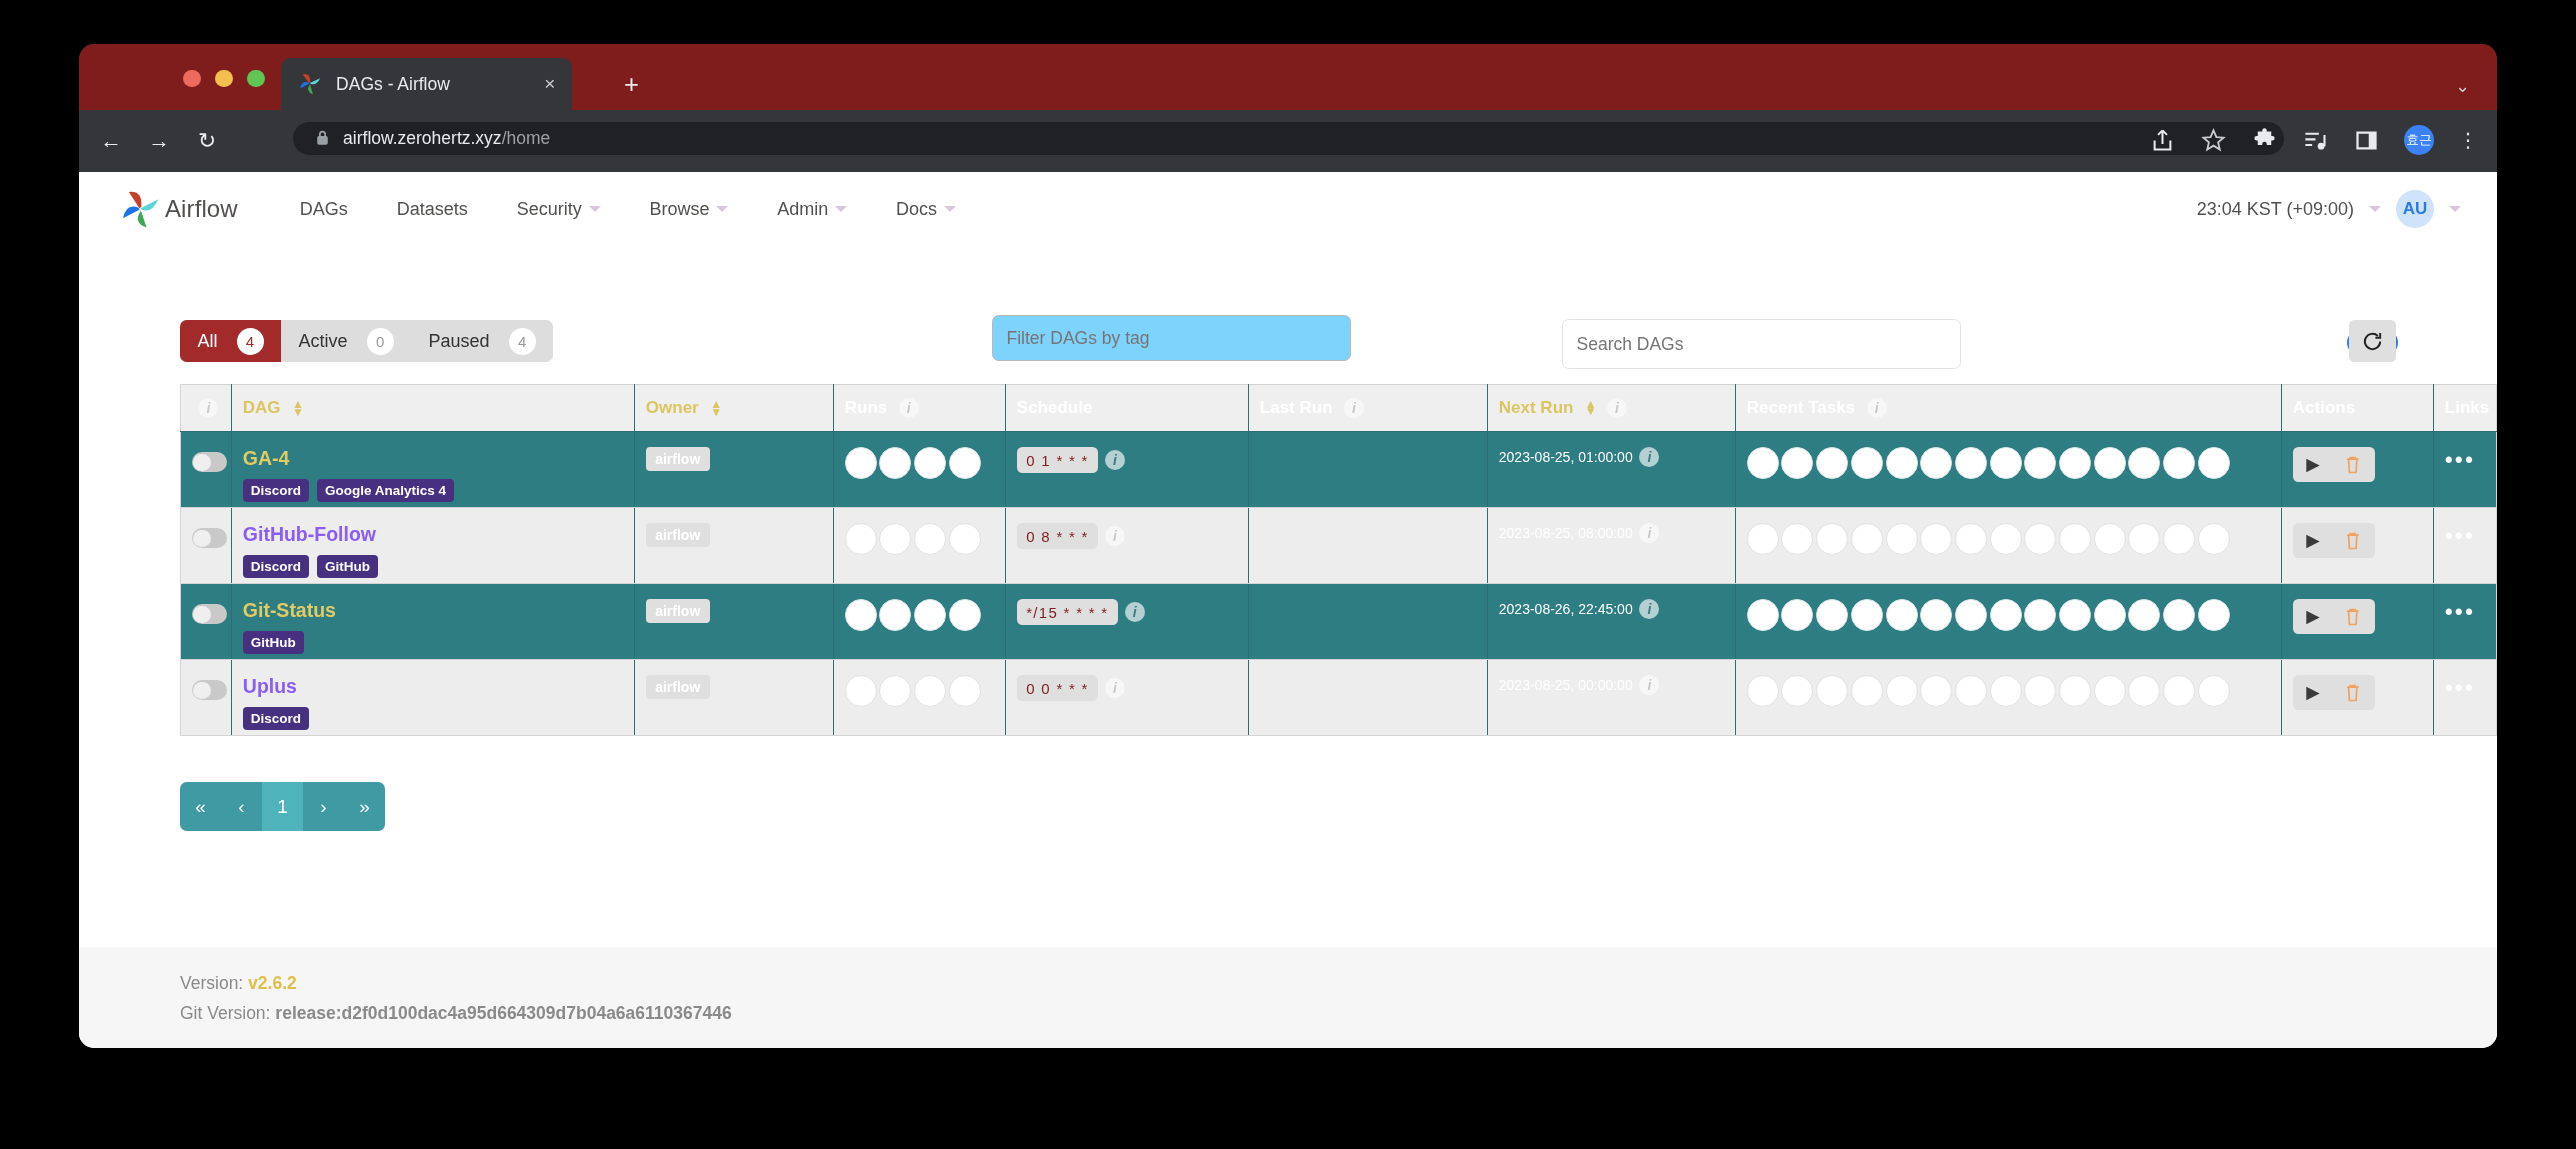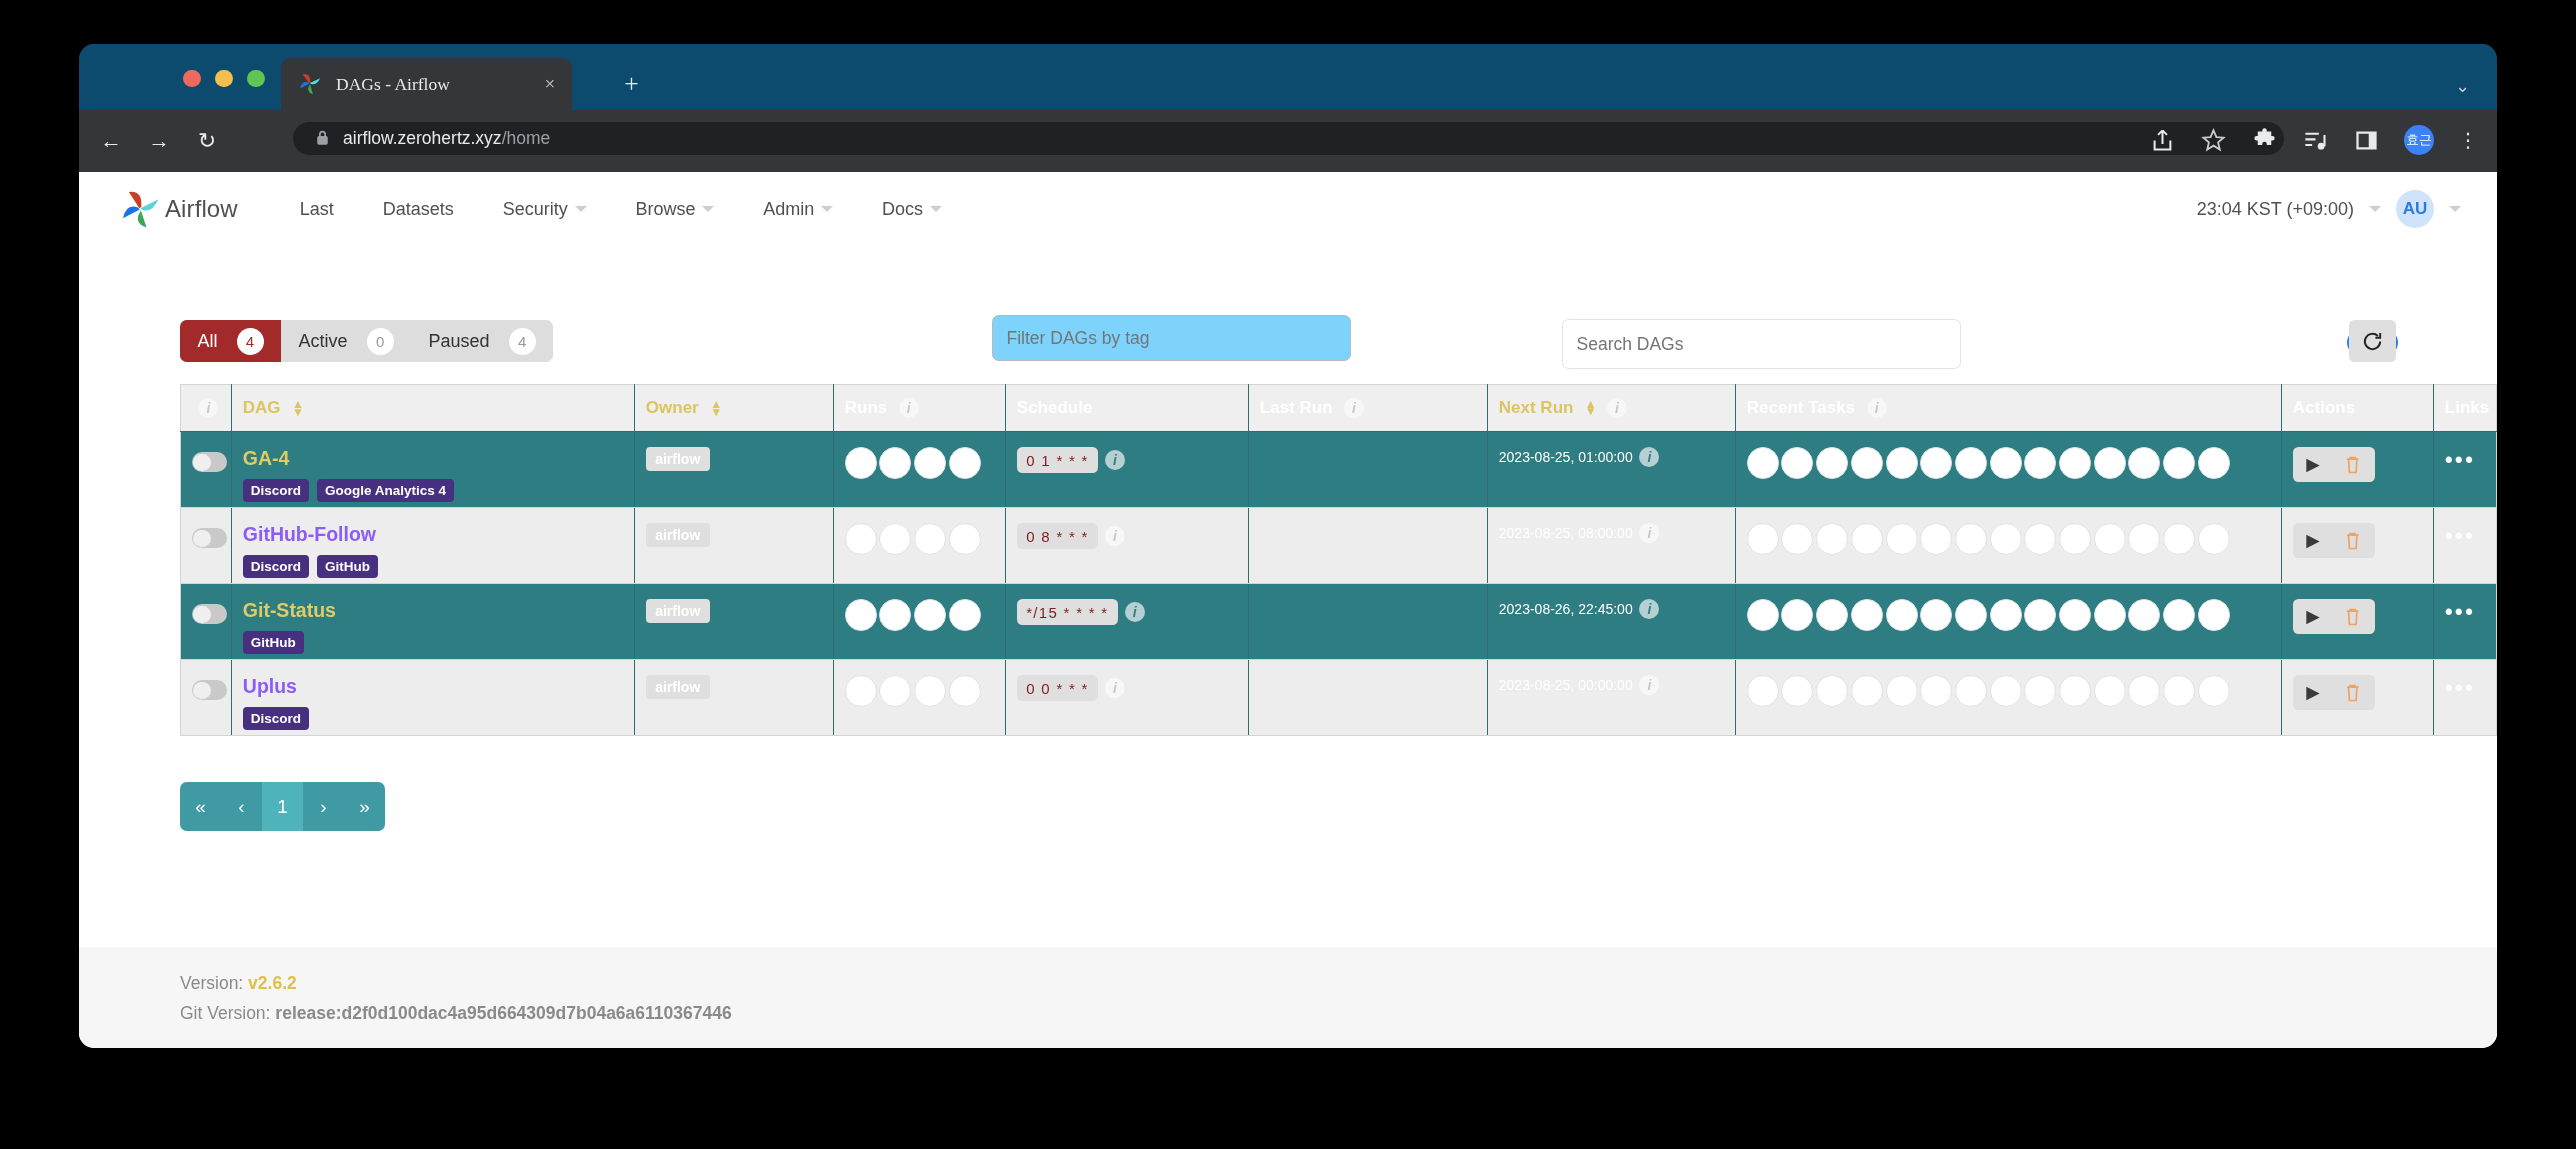--- a/index.html
+++ b/index.html
@@ -17,22 +17,21 @@
     width: 2418px; height: 1004px;
     background: #202124;
     border-radius: 15px;
     overflow: hidden;
   }
 
   
   #tabstrip {
     position: relative;
     height: 66px;
-    background: #0c4a6e;
-    font-family: Liberation Serif, serif;
+    background: #7f1d1d;
   }
   .traffic {
     position: absolute; top: 25.6px;
     width: 17.5px; height: 17.5px; border-radius: 50%;
   }
   .tl-red    { left: 104px; background: #ED6A5E; }
   .tl-yellow { left: 136px; background: #F4BF4F; }
   .tl-green  { left: 168px; background: #61C554; }
 
   #tab {
@@ -407,21 +406,21 @@
           <path d="M31 31 L15 6 Q36 3 34 29 Z" fill="#C63F28"></path>
           <path d="M33 31 L60 17 Q50 39 35 33 Z" fill="#5BD5D8"></path>
           <path d="M31 33 L6 46 Q11 22 30 30 Z" fill="#1A73E8"></path>
           <path d="M33 33 L42 60 Q21 53 33 35 Z" fill="#3EA757"></path>
         </svg>
         <div id="af-brand">Airflow</div>
       </div>
 
       <div id="af-menu">
         <div class="af-menu-item">
-          <span>Last</span>
+          <span>DAGs</span>
         </div>
         <div class="af-menu-item">
           <span>Datasets</span>
         </div>
         <div class="af-menu-item">
           <span>Security</span>
           <span class="caret"></span>
         </div>
         <div class="af-menu-item">
           <span>Browse</span>

